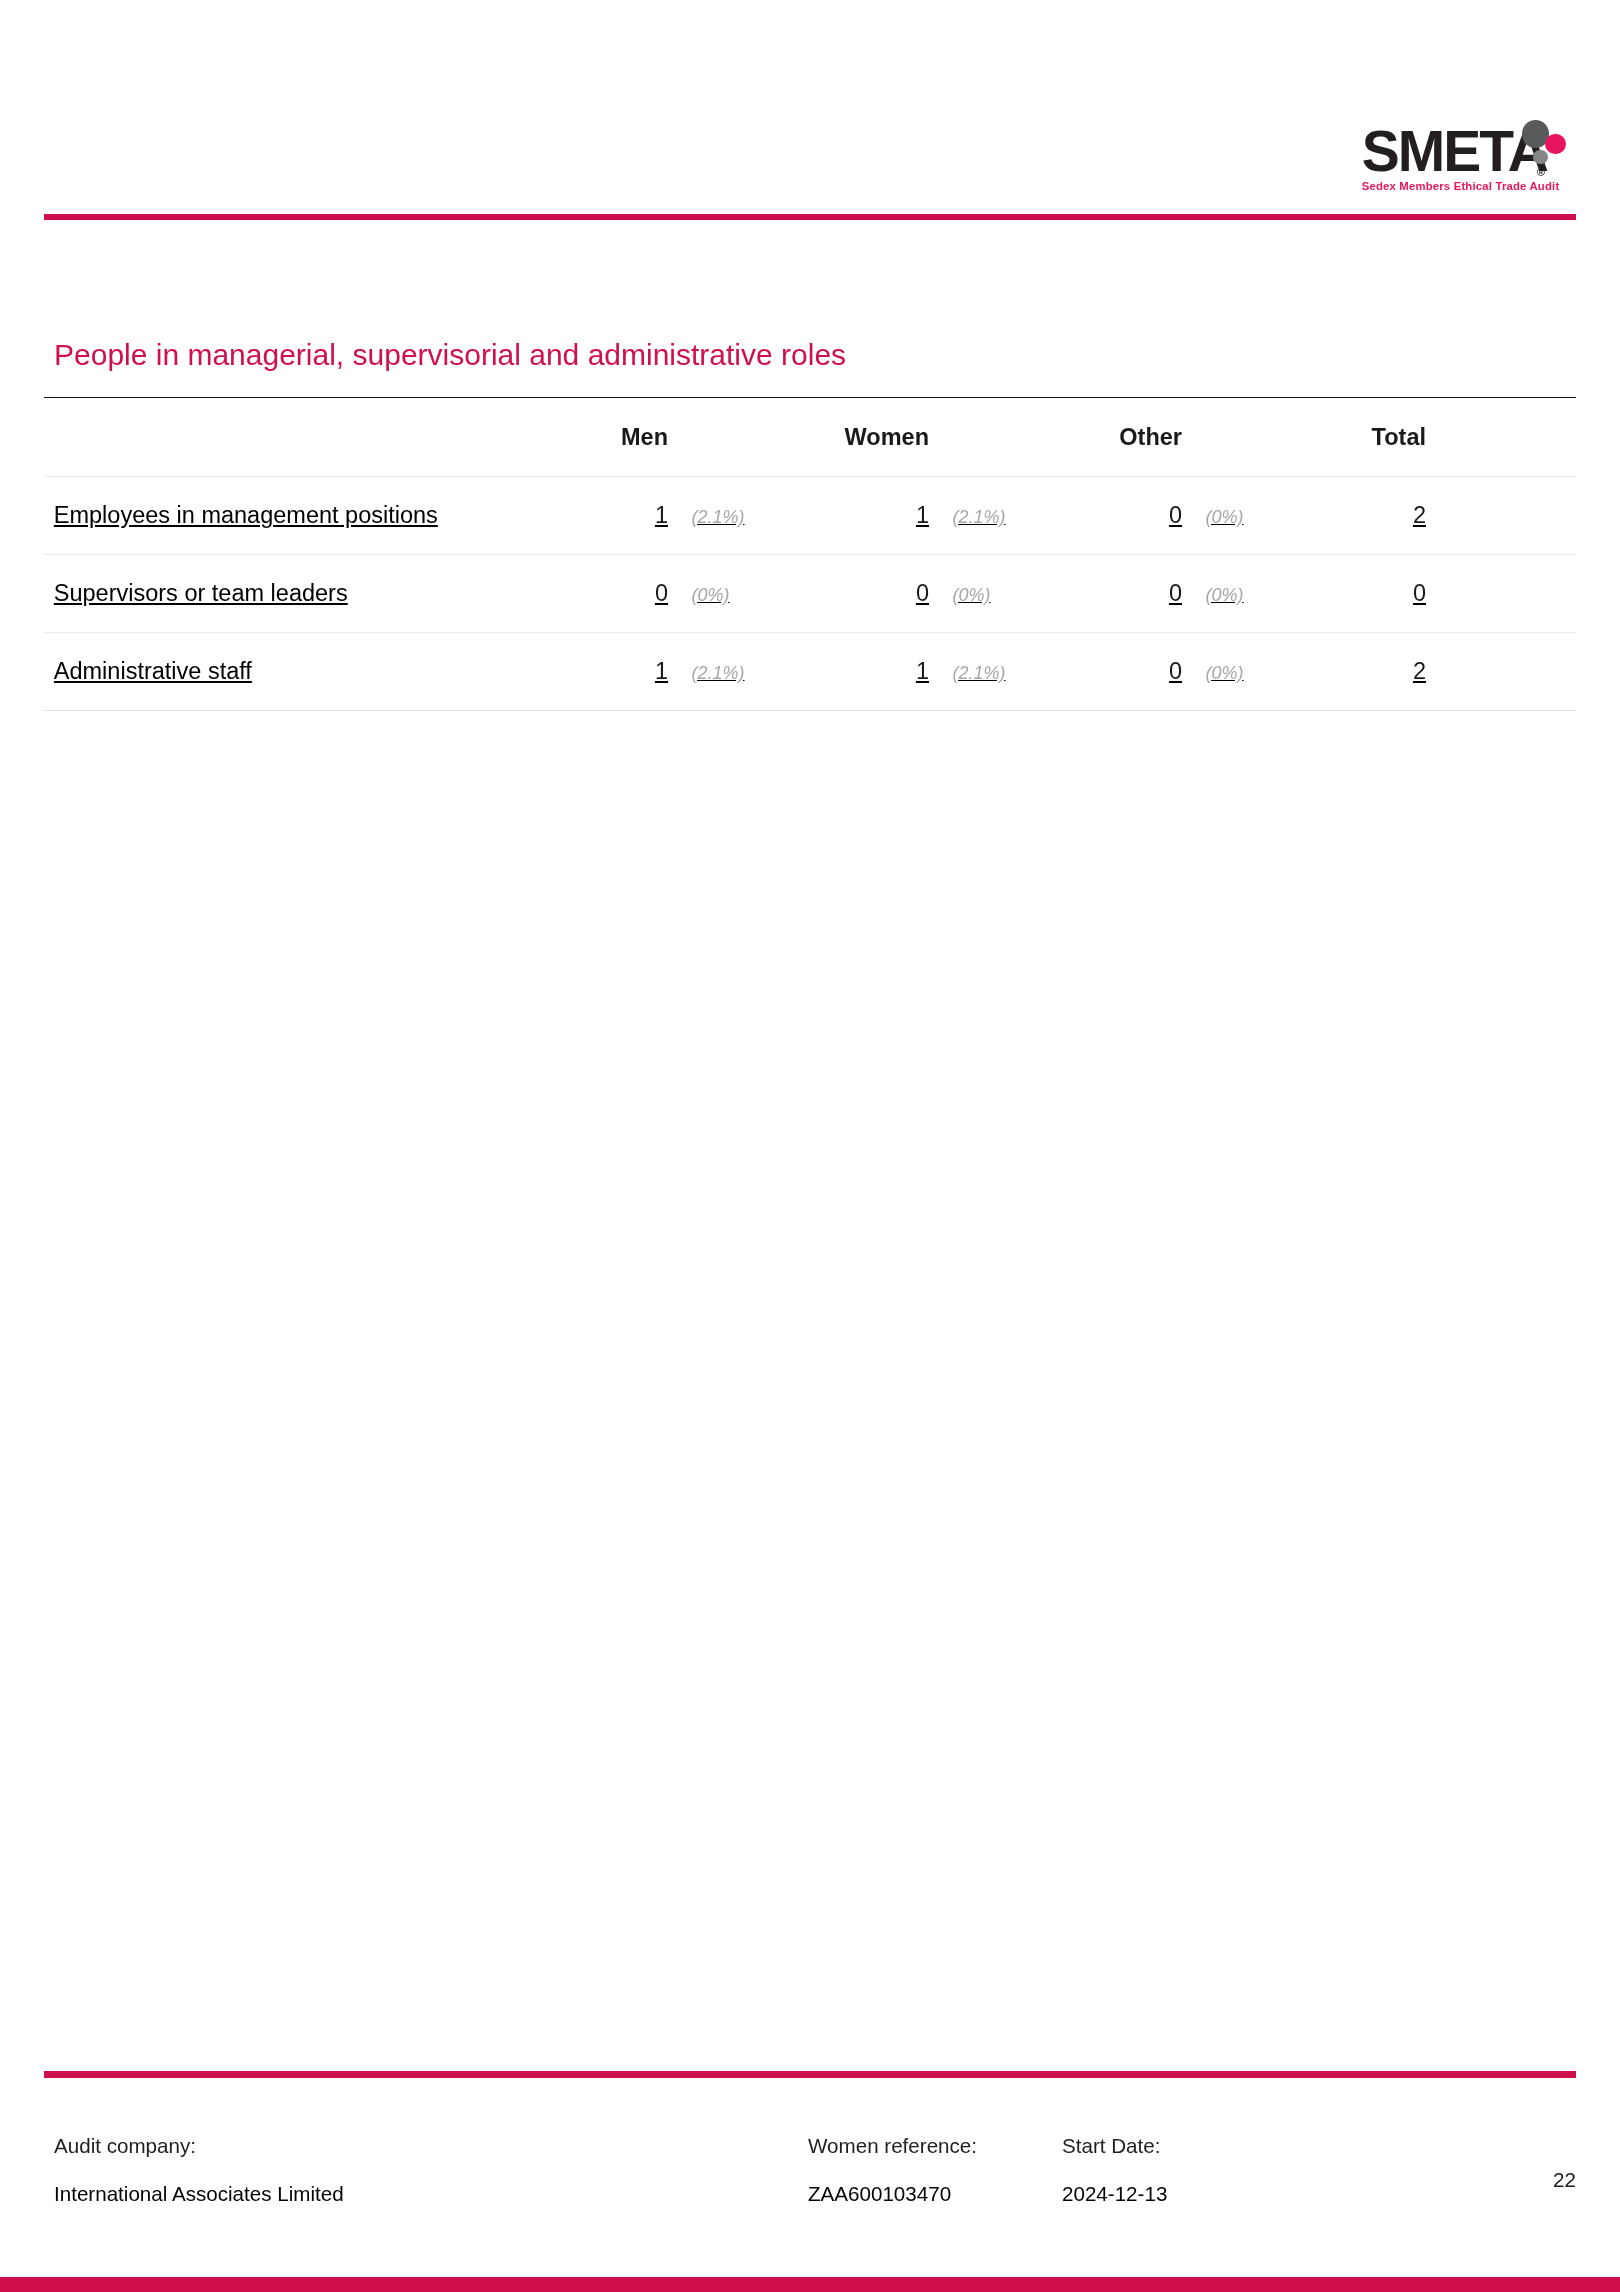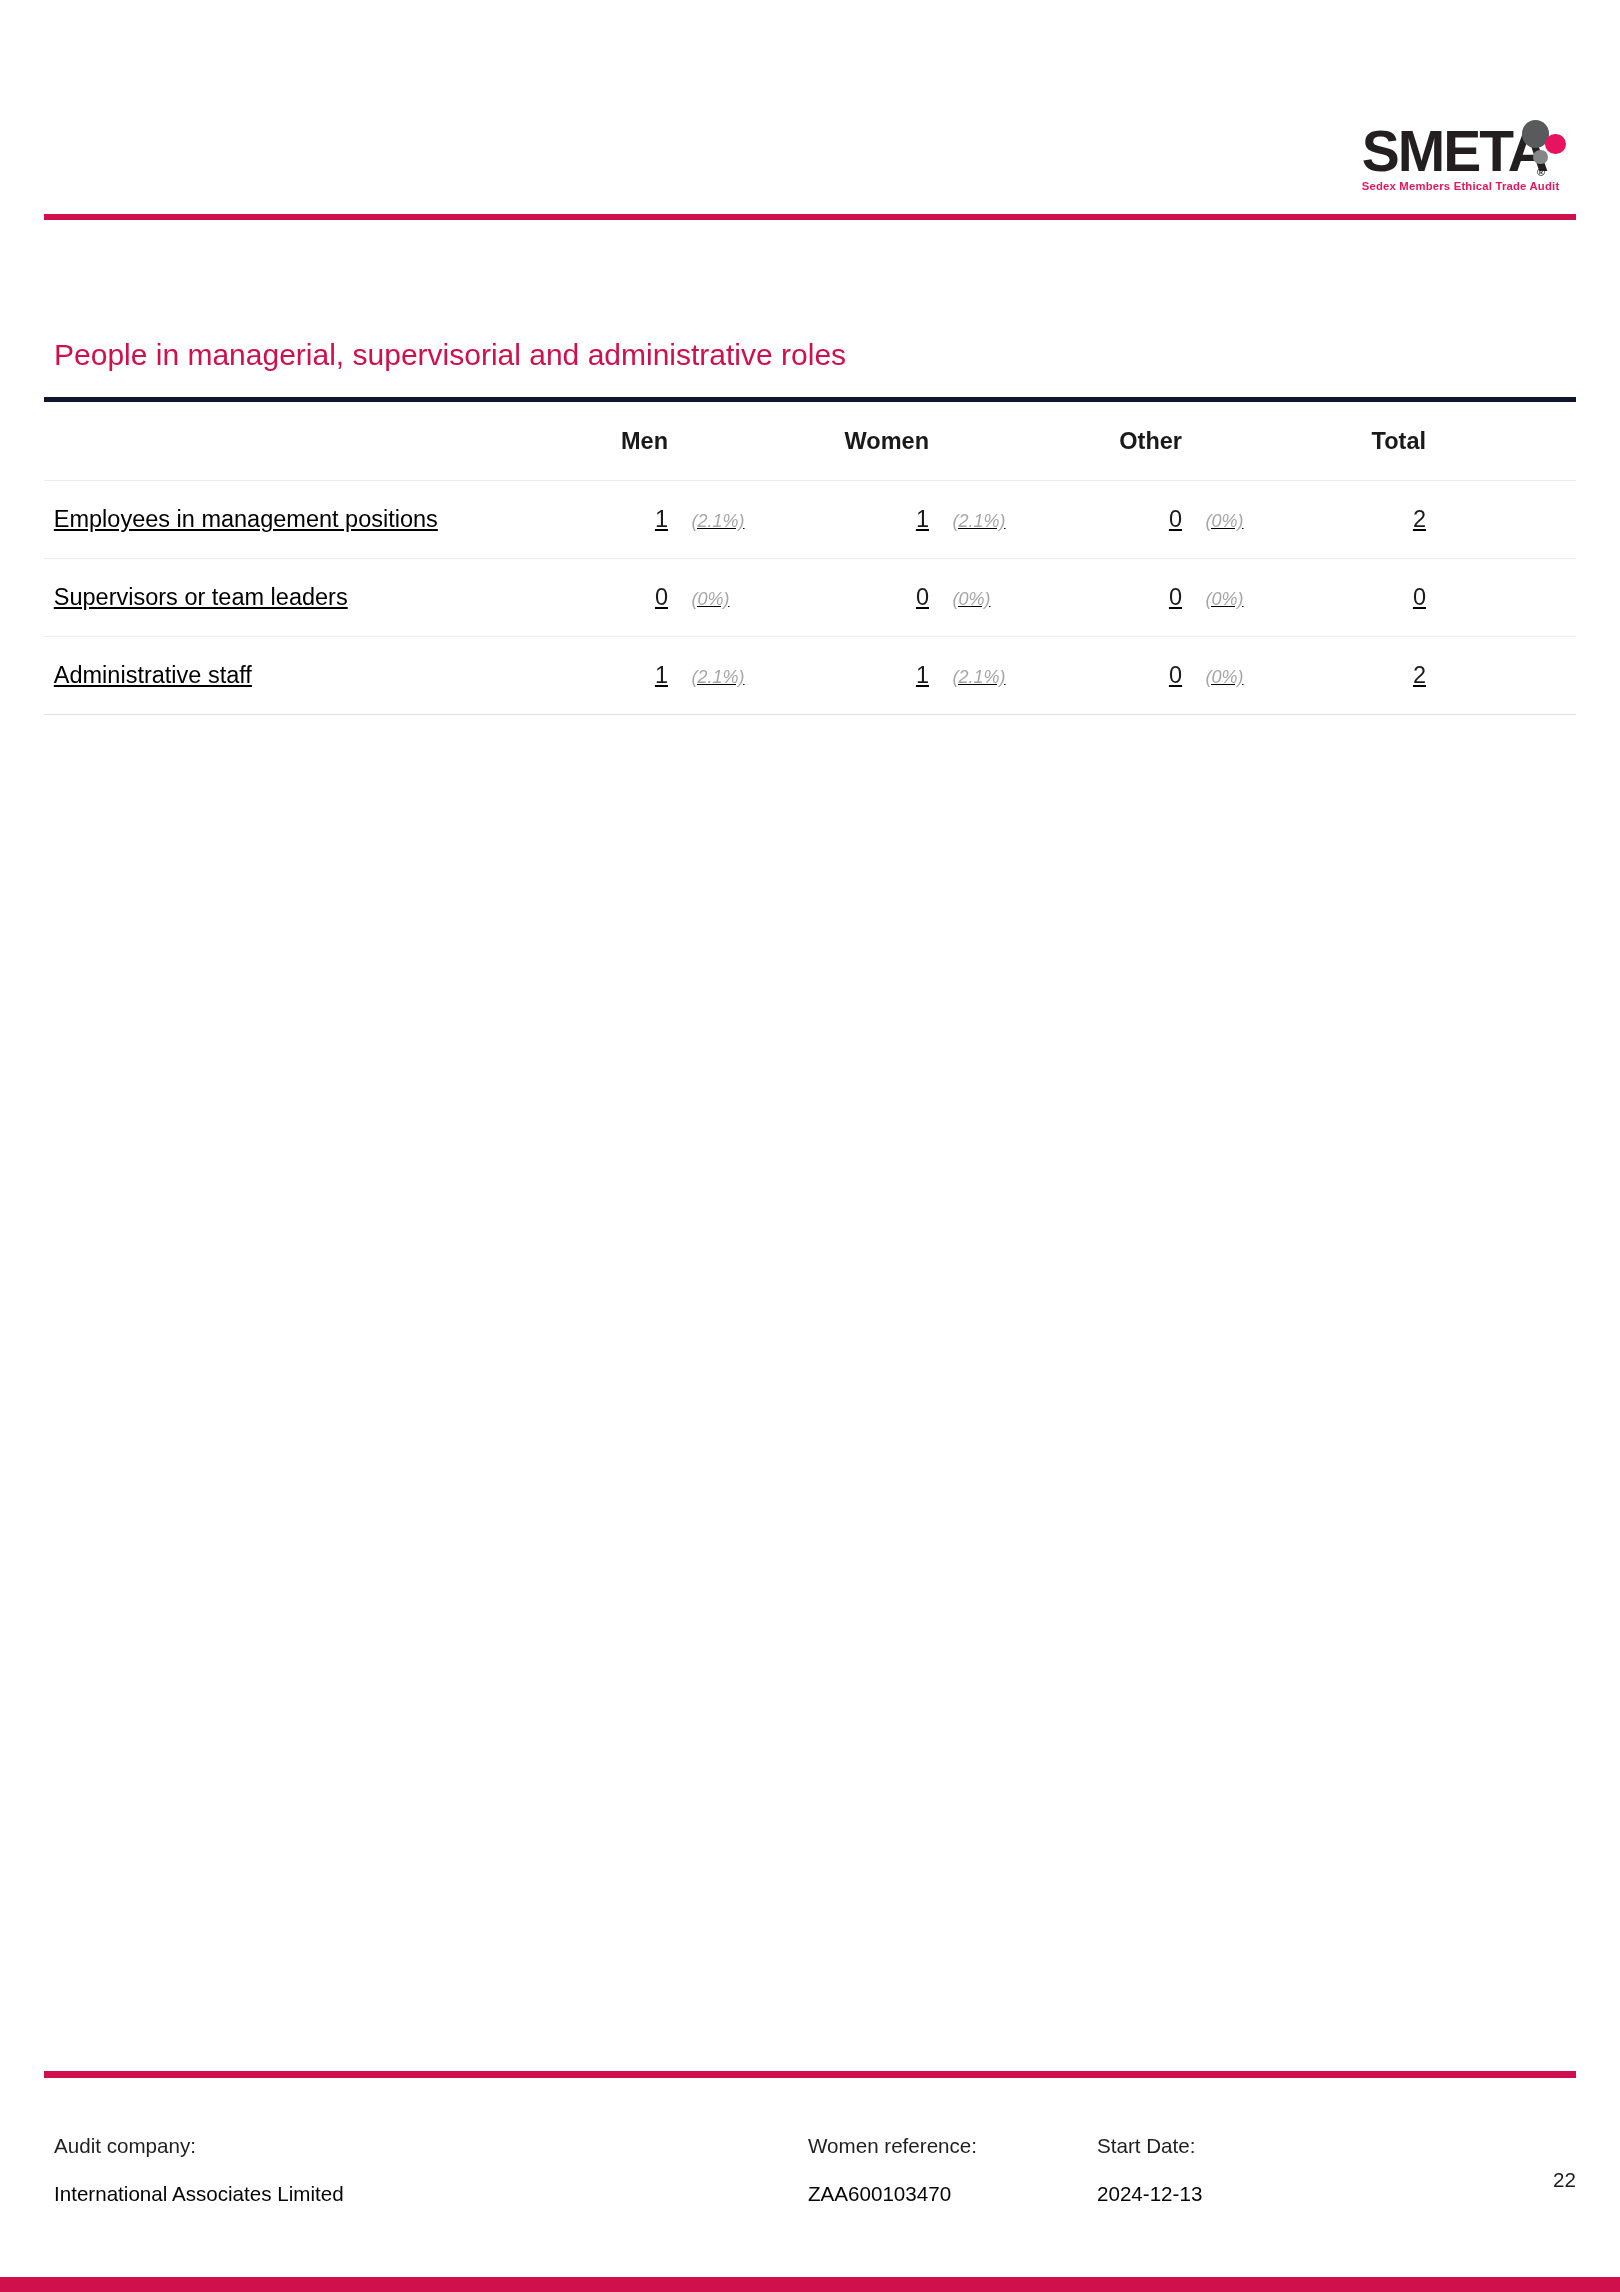--- a/index.html
+++ b/index.html
@@ -38,21 +38,21 @@
   .bottom-bar  { position:absolute; bottom:0; left:0; right:0; height:15.7px; background:#d0104c; }
 
   
   .page-title {
     position:absolute; top:335px; left:54px;
     font-size:30px; line-height:39px; font-weight:400;
     color:#d0104c;
   }
 
   
-  .role-table { position:absolute; top:397px; left:44px; right:44px; border-top:5px solid #0f172a; border-bottom:1px solid #e2e2e2; }
+  .role-table { position:absolute; top:397px; left:44px; right:44px; border-top:1px solid #0f172a; border-bottom:1px solid #e2e2e2; }
   .t-row {
     display:flex; align-items:center; height:78px; padding-right:47px;
   }
   .t-row + .t-row { border-top:1px solid #ececec;text-decoration:underline; }
   .t-label {
     flex:1; padding-left:9.8px;
     font-size:23.5px; color:#000000; font-weight:400;
   }
   .t-cell { display:flex; align-items:baseline; }
   .t-cell.c-men   { width:255px; }
@@ -66,21 +66,21 @@
   .t-cell .pct {
     width:103px; padding-left:23.5px; text-align:left;
     font-size:18px; font-style:italic; color:#a6a6a6;
   }
   .t-head .num { font-weight:600; color:#1a1a1a; }
 
   
   .f-col { position:absolute; top:2133px; }
   .f-col.f1 { left:54px; }
   .f-col.f2 { left:808px; }
-  .f-col.f3 { left:1097px; }
+  .f-col.f3 { left:1062px; }
   .f-label { font-size:20.6px; line-height:25.5px; color:#1f1f1f; font-weight:400; }
   .f-value { font-size:20.6px; line-height:25.5px; color:#050505; font-weight:400; margin-top:22px; }
   .page-num {
     position:absolute; top:2167px; right:44px;
     font-size:20.6px; line-height:25.5px; color:#1a1a1a; font-weight:400;
   }
 </style>
 </head>
 <body>
 

